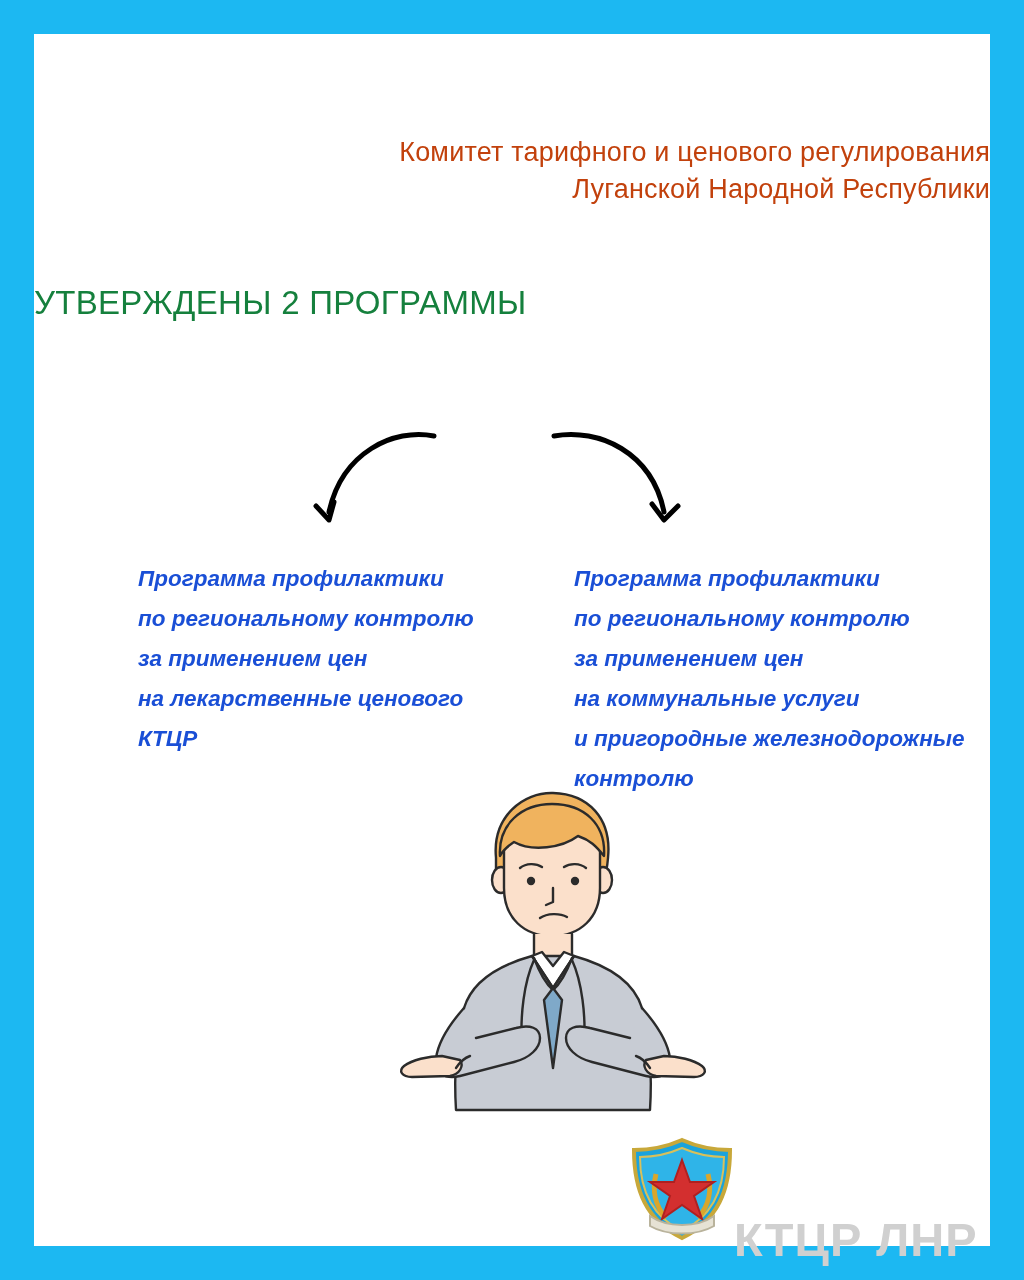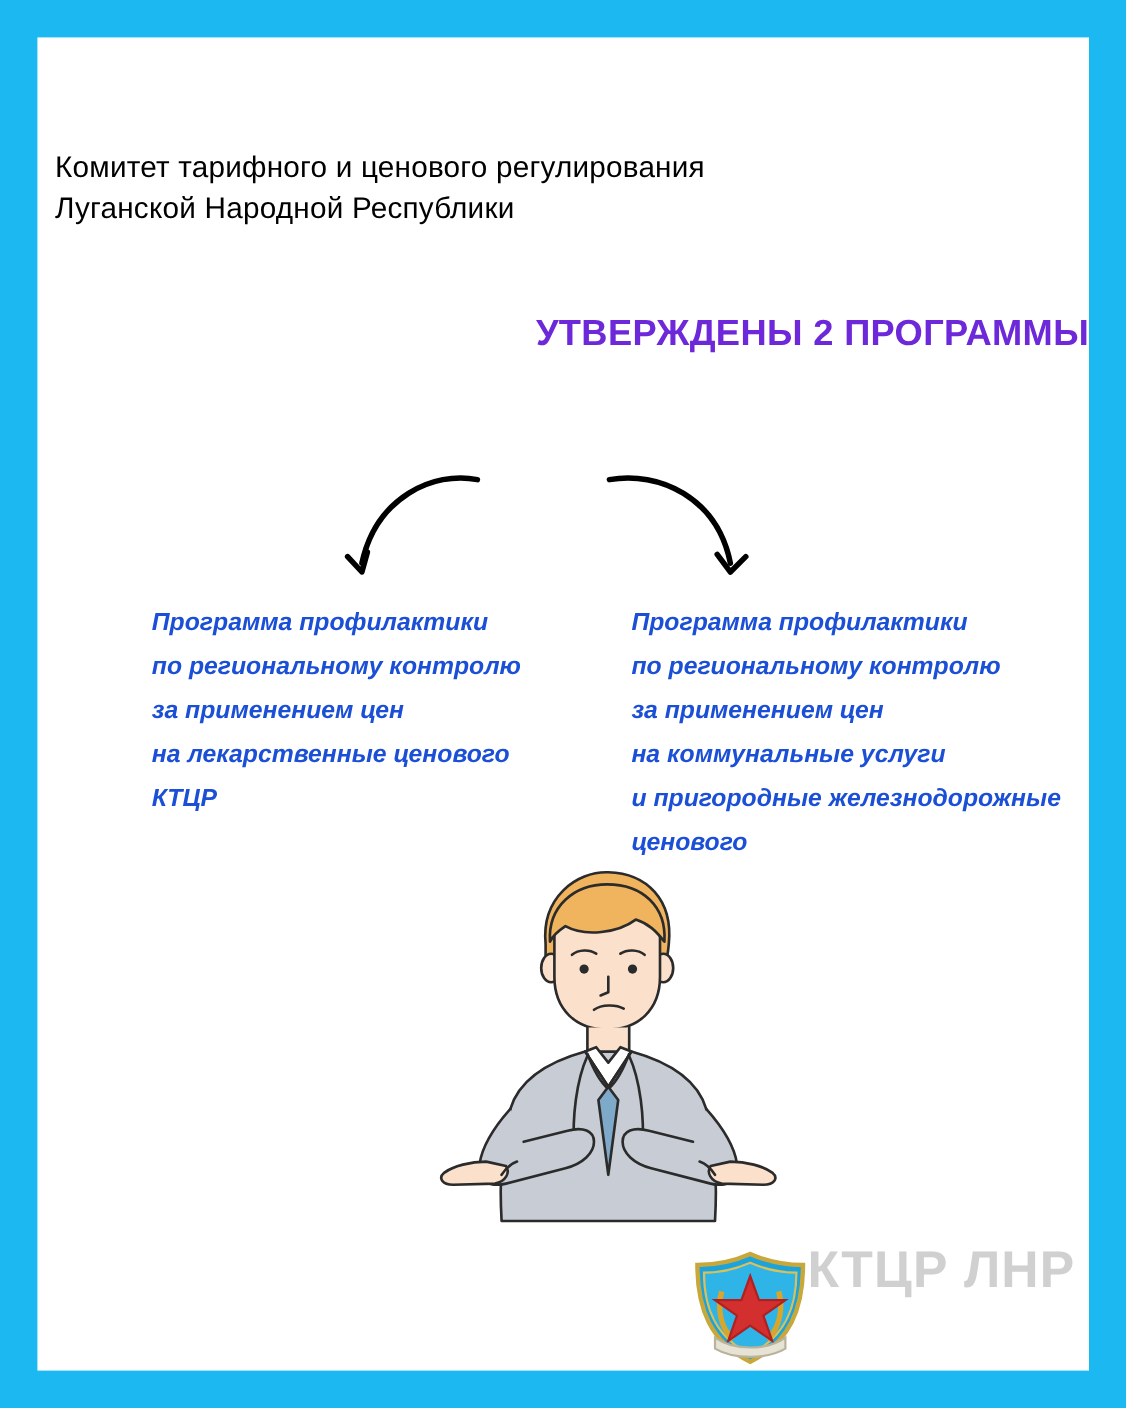--- a/index.html
+++ b/index.html
@@ -23,42 +23,42 @@
   .canvas {
     position: absolute;
     left: 34px;
     top: 34px;
     width: 956px;
     height: 1212px;
     background: #ffffff;
   }
   .org-header {
     position: absolute;
-    left: 16px;
+    left: 0;
     top: 100px;
     width: 100%;
-    text-align: left;
-    color: #000000;
+    text-align: right;
+    color: #c2410c;
     font-size: 27px;
     line-height: 37px;
     font-weight: 400;
     letter-spacing: 0.2px;
   }
   .org-header span { display: block; }
 
   .main-title {
     position: absolute;
     left: 0;
     top: 243px;
     width: 100%;
-    text-align: right;
-    color: #6d28d9;
+    text-align: left;
+    color: #15803d;
     font-size: 33px;
     line-height: 52px;
-    font-weight: 700;
+    font-weight: 400;
     letter-spacing: 0.3px;
   }
   .main-title span { display: block; }
 
   .arrows {
     position: absolute;
     left: 0;
     top: 360px;
     width: 100%;
     height: 160px;
@@ -71,20 +71,21 @@
     width: 100%;
     height: 230px;
   }
   .program {
     position: absolute;
     color: #1a4fd6;
     font-size: 22.5px;
     line-height: 40px;
     font-weight: 700;
     font-style: italic;
+    margin-top: 13px;
   }
   .program span { display: block; white-space: nowrap; }
   .program.left { left: 104px; top: 22px; }
   .program.right { left: 540px; top: 22px; }
 
   .person {
     position: absolute;
     left: 330px;
     top: 742px;
     width: 370px;
@@ -94,21 +95,21 @@
   .footer-logo {
     position: absolute;
     left: 588px;
     top: 1100px;
     width: 120px;
     height: 110px;
   }
   .footer-brand {
     position: absolute;
     left: 700px;
-    top: 1092px;
+    top: 1178px;
     font-size: 47px;
     font-weight: 700;
     color: #d0d0d0;
     letter-spacing: 1px;
     white-space: nowrap;
   }
 </style>
 </head>
 <body>
 
@@ -142,21 +143,21 @@
         <span>за применением цен</span>
         <span>на лекарственные ценового</span>
         <span>КТЦР</span>
       </div>
       <div class="program right">
         <span>Программа профилактики</span>
         <span>по региональному контролю</span>
         <span>за применением цен</span>
         <span>на коммунальные услуги</span>
         <span>и пригородные железнодорожные</span>
-        <span>ценового</span>
+        <span>контролю</span>
       </div>
     </div>
 
     <div class="person">
       <svg width="370" height="368" viewBox="0 0 370 368">
         <g stroke="#2b2b2b" stroke-width="2.4" stroke-linecap="round" stroke-linejoin="round" fill="none">
 
           <path d="M132 82 C128 40, 160 16, 189 17 C224 18, 248 42, 244 82 C243 96, 240 104, 238 110 L132 110 Z" fill="#f0b35e" stroke="#2b2b2b"></path>
 
           <ellipse cx="137" cy="104" rx="9" ry="13" fill="#fbe0cb"></ellipse>

